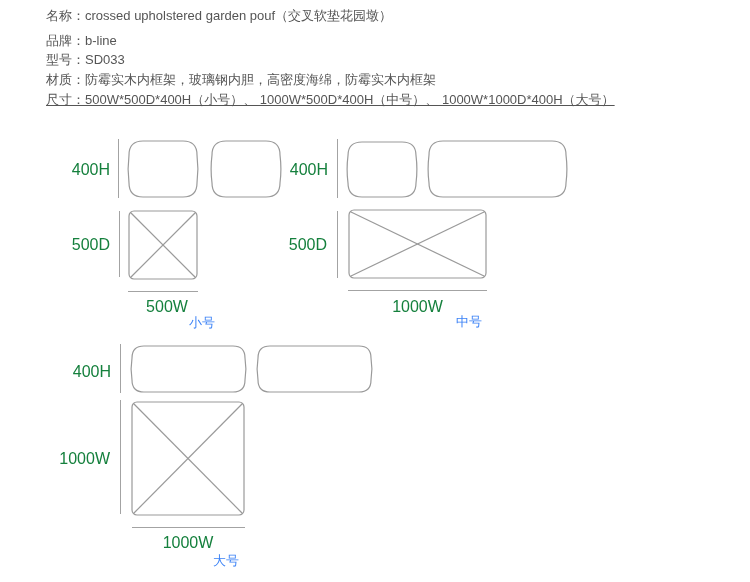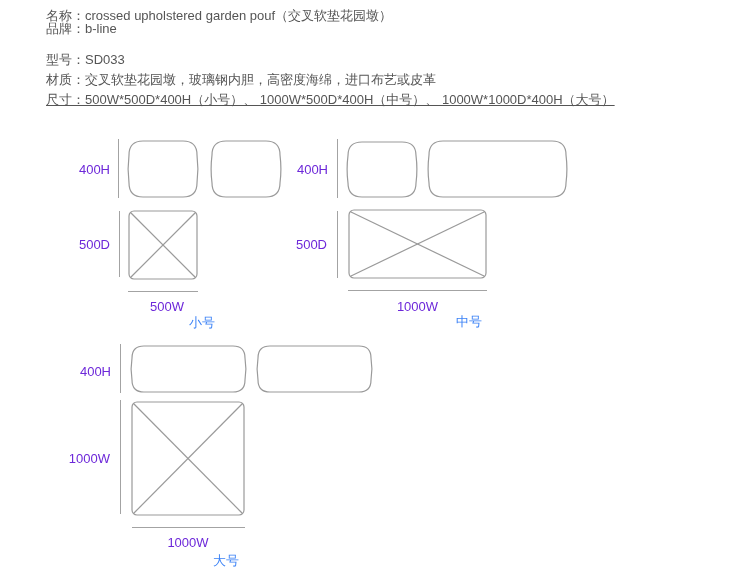--- a/index.html
+++ b/index.html
@@ -15,23 +15,23 @@
   .spec-line {
     position: absolute;
     left: 46px;
     font-size: 13px;
     line-height: 20px;
     color: #555555;
     white-space: nowrap;
   }
   .dim-label {
     position: absolute;
-    font-size: 13px;
+    font-size: 16px;
     line-height: 13px;
-    color: #6d28d9;
+    color: #15803d;
     white-space: nowrap;
   }
   .dim-label.right { text-align: right; }
   .dim-label.center { text-align: center; }
   .vline { position: absolute; width: 1px; background: #a3a3a3; }
   .hline { position: absolute; height: 1px; background: #a3a3a3; }
   svg.draw { position: absolute; overflow: visible; }
   svg.draw path, svg.draw rect, svg.draw line {
     fill: none;
     stroke: #9a9a9a;
@@ -45,23 +45,23 @@
     white-space: nowrap;
   }
 </style>
 </head>
 <body>
 
 <div class="canvas">
 
   <div>
     <div class="spec-line" style="top:6px;">名称：crossed upholstered garden pouf（交叉软垫花园墩）</div>
-    <div class="spec-line" style="top:19px;">品牌：b-line</div>
+    <div class="spec-line" style="top:31px;">品牌：b-line</div>
     <div class="spec-line" style="top:50px;">型号：SD033</div>
-    <div class="spec-line" style="top:70px;">材质：交叉软垫花园墩，玻璃钢内胆，高密度海绵，进口布艺或皮革</div>
+    <div class="spec-line" style="top:70px;">材质：防霉实木内框架，玻璃钢内胆，高密度海绵，防霉实木内框架</div>
     <div class="spec-line" style="top:90px;text-decoration:underline;">尺寸：500W*500D*400H（小号）、 1000W*500D*400H（中号）、 1000W*1000D*400H（大号）</div>
   </div>
 
   <div>
     <div class="dim-label right" style="left:60px; top:163px; width:50px;">400H</div>
     <div class="vline" style="left:118px; top:139px; height:59px;"></div>
 
     <svg class="draw" style="left:128px; top:140px;" width="70" height="58" viewBox="0 0 70 58">
       <path d="M15,1 H55 Q69,1 69,15 Q70.8,29 69,43 Q69,57 55,57 H15 Q1,57 1,43 Q-0.8,29 1,15 Q1,1 15,1 Z"></path>
     </svg>

